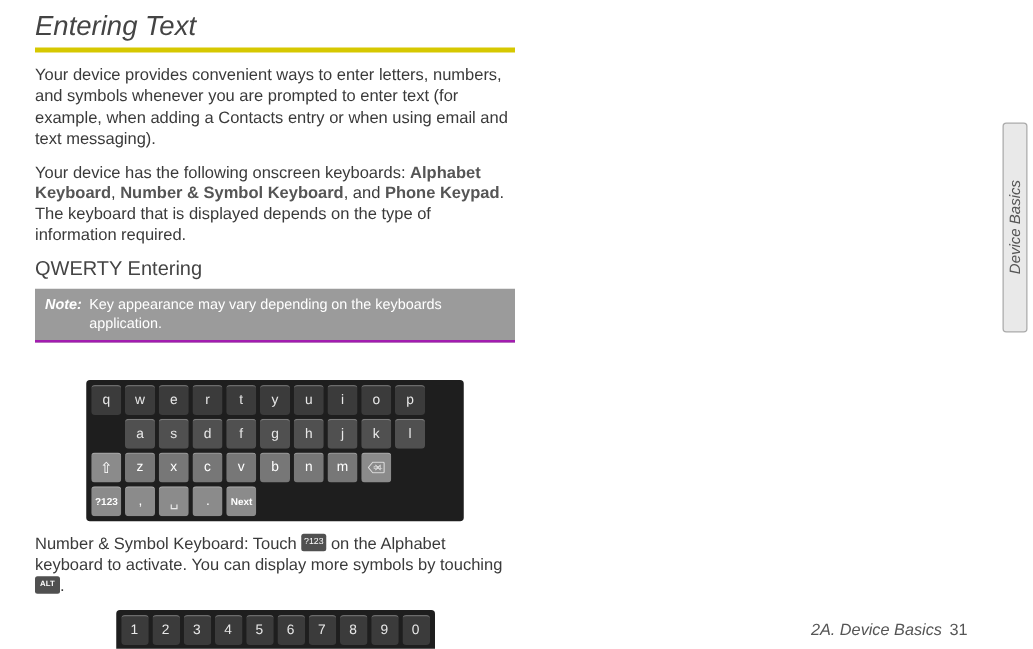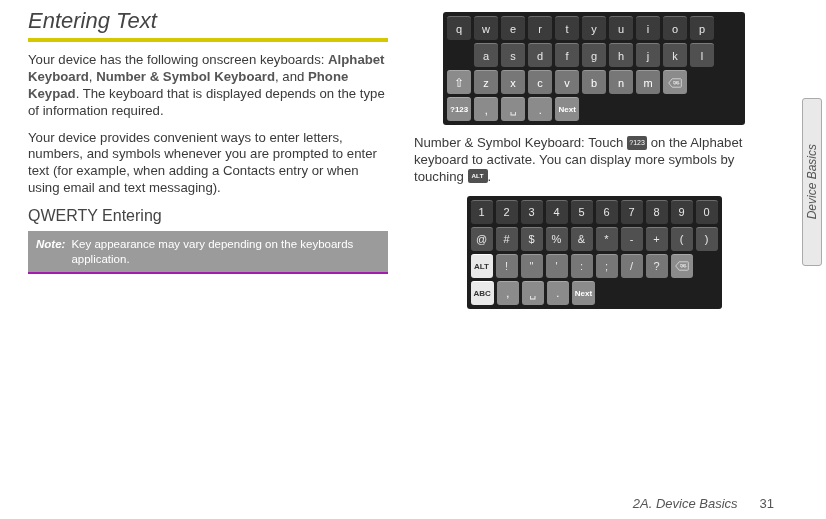--- a/index.html
+++ b/index.html
@@ -26,20 +26,21 @@
     font-family:"Helvetica Neue",Arial,sans-serif;
     color:var(--text);
     background:#fff;
     box-sizing:border-box;
   }
   .content{
     position:absolute;
     left:28px; top:8px; right:52px; bottom:34px;
     display:flex;
     gap:26px;
+    flex-direction:column;
   }
   .col{flex:1 1 0; min-width:0;}
   .col-left{max-width:384px;}
   .col-right{max-width:384px;}
 
   .h1{
     font-style:italic;
     font-size:22px;
     color:var(--heading);
     margin:0 0 4px 0;
@@ -88,21 +89,21 @@
     font-style:italic;
     font-size:12px;
     color:#555;
   }
   .footer{
     position:absolute;
     right:52px; bottom:8px;
     font-style:italic;
     font-size:13px;
     color:#555;
-    display:flex; gap:22px;
+    display:flex; gap:6px;
   }
   .page-num{font-weight:400; font-style:normal;}
   .inline-icon{
     display:inline-block;
     width:16px;height:14px;
     background:var(--key-mid);
     color:#fff;
     font-size:7px;
     line-height:14px;
     text-align:center;
@@ -152,25 +153,25 @@
 </style>
 </head>
 <body>
 
 <div class="content">
 
   <div class="col col-left">
     <div class="h1">Entering Text</div>
     <div class="h1-underline"></div>
 
+    <p class="para">Your device provides convenient ways to enter letters, numbers, and symbols whenever you are prompted to enter text (for example, when adding a Contacts entry or when using email and text messaging).</p>
+
     <p class="para">
       <span>Your device has the following onscreen keyboards: </span><span class="bold-inline">Alphabet Keyboard</span><span>, </span><span class="bold-inline">Number &amp; Symbol Keyboard</span><span>, and </span><span class="bold-inline">Phone Keypad</span><span>. The keyboard that is displayed depends on the type of information required.</span>
     </p>
-
-    <p class="para">Your device provides convenient ways to enter letters, numbers, and symbols whenever you are prompted to enter text (for example, when adding a Contacts entry or when using email and text messaging).</p>
 
     <div class="h2">QWERTY Entering</div>
 
 
     <div class="notebox">
       <span class="lbl">Note:</span>
       <span>Key appearance may vary depending on the keyboards application.</span>
     </div>
   </div>
 

